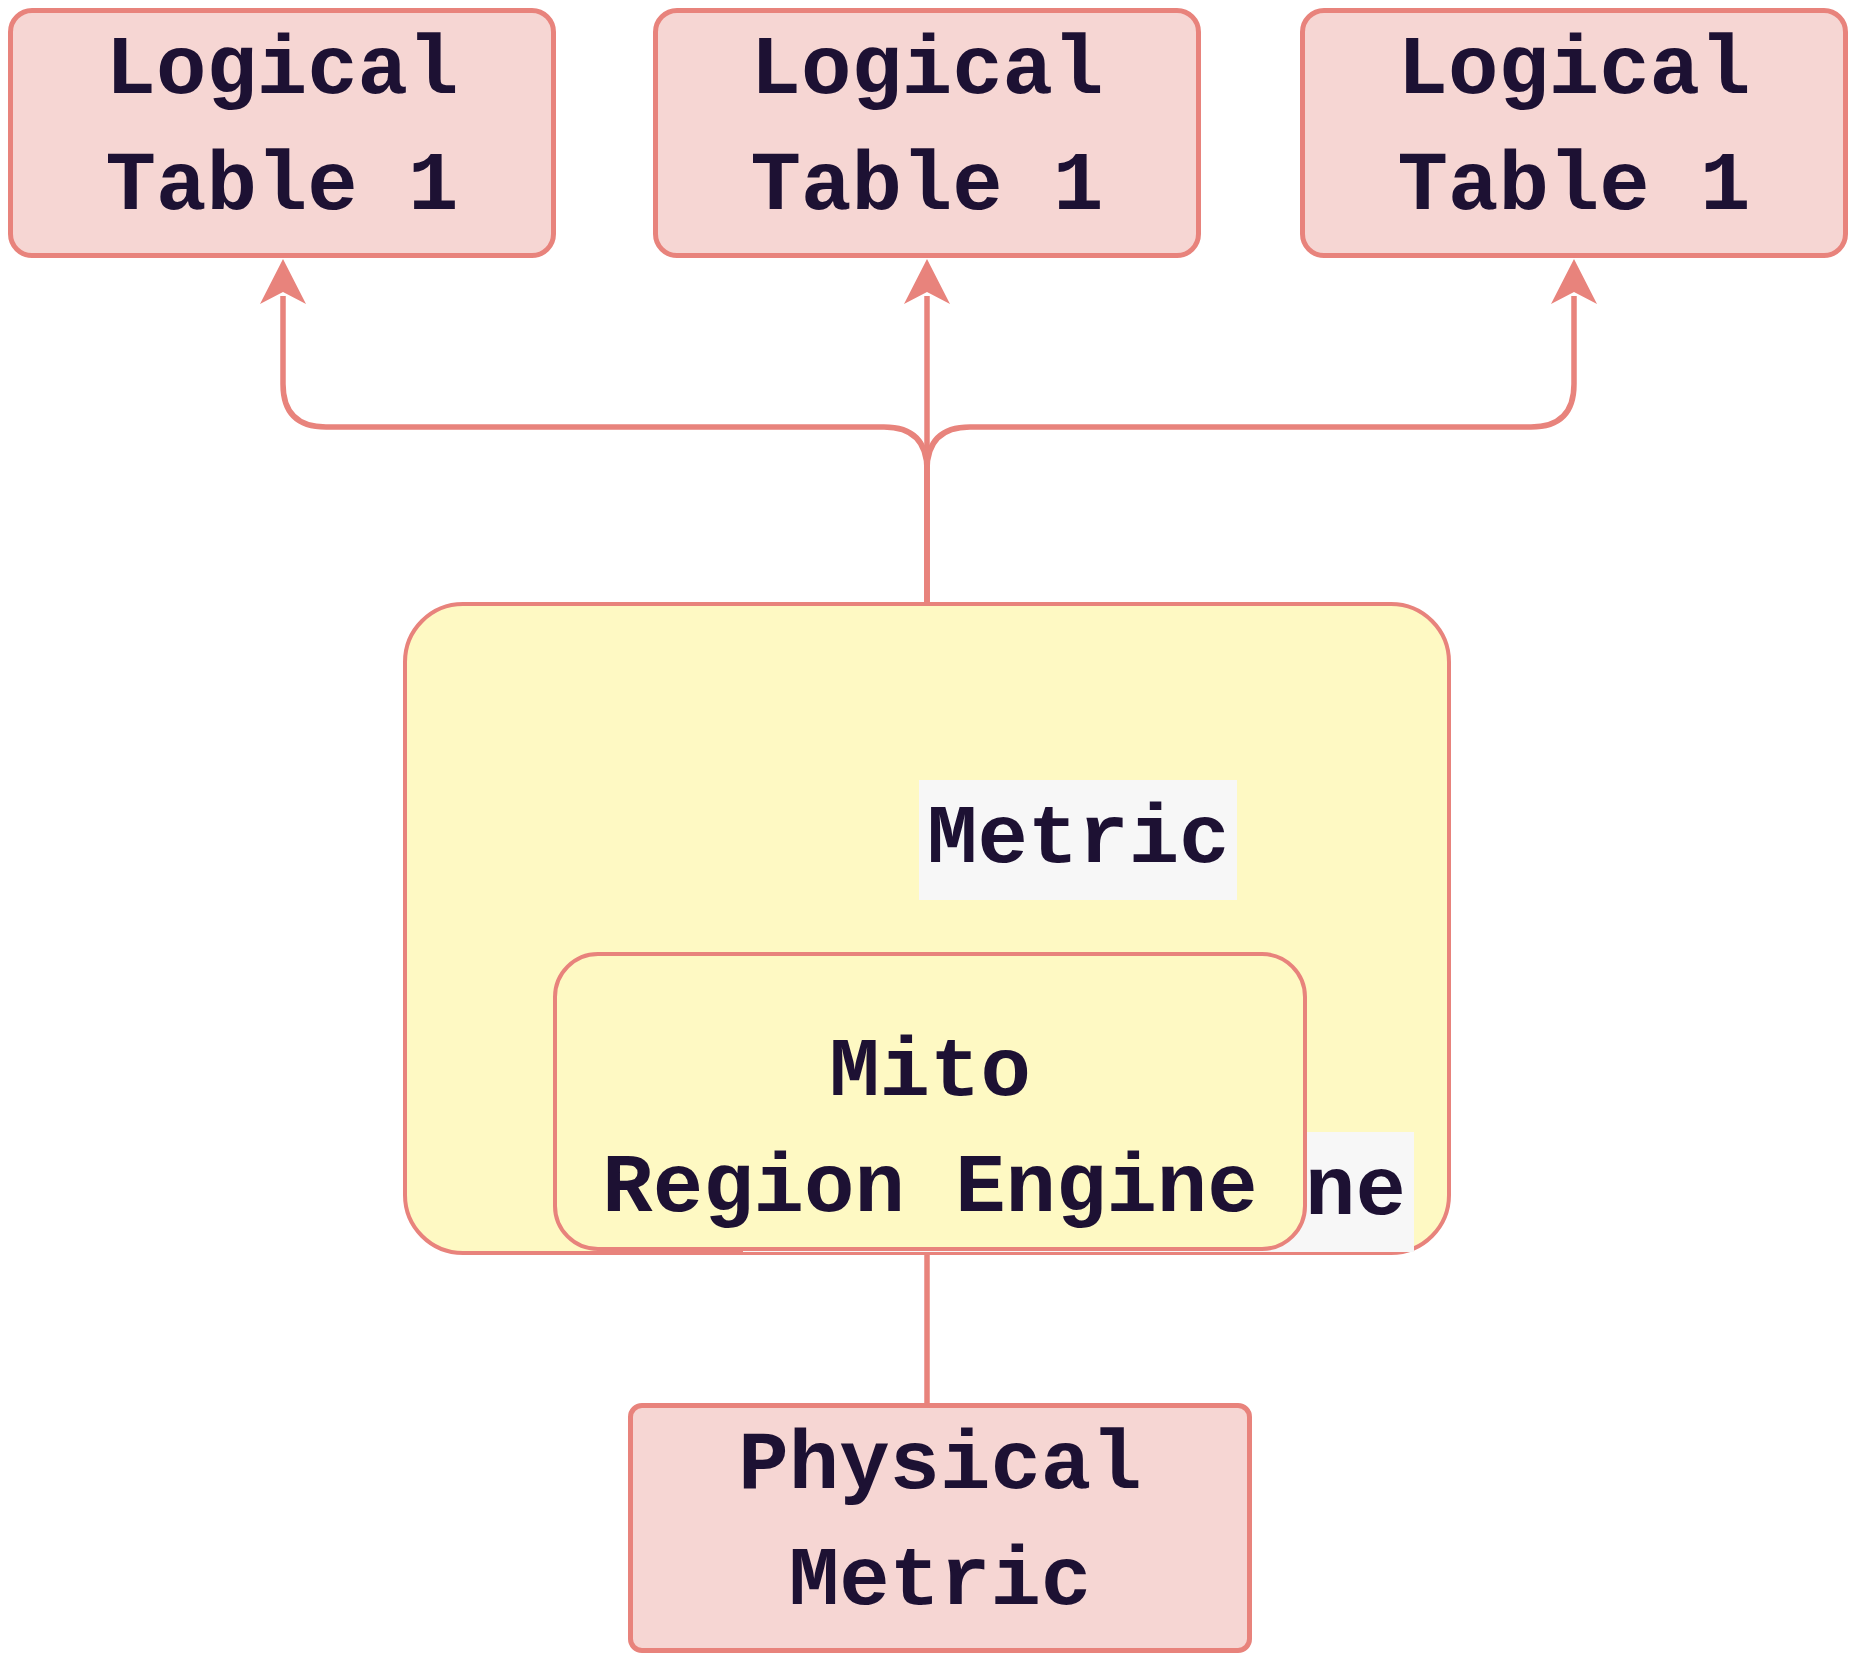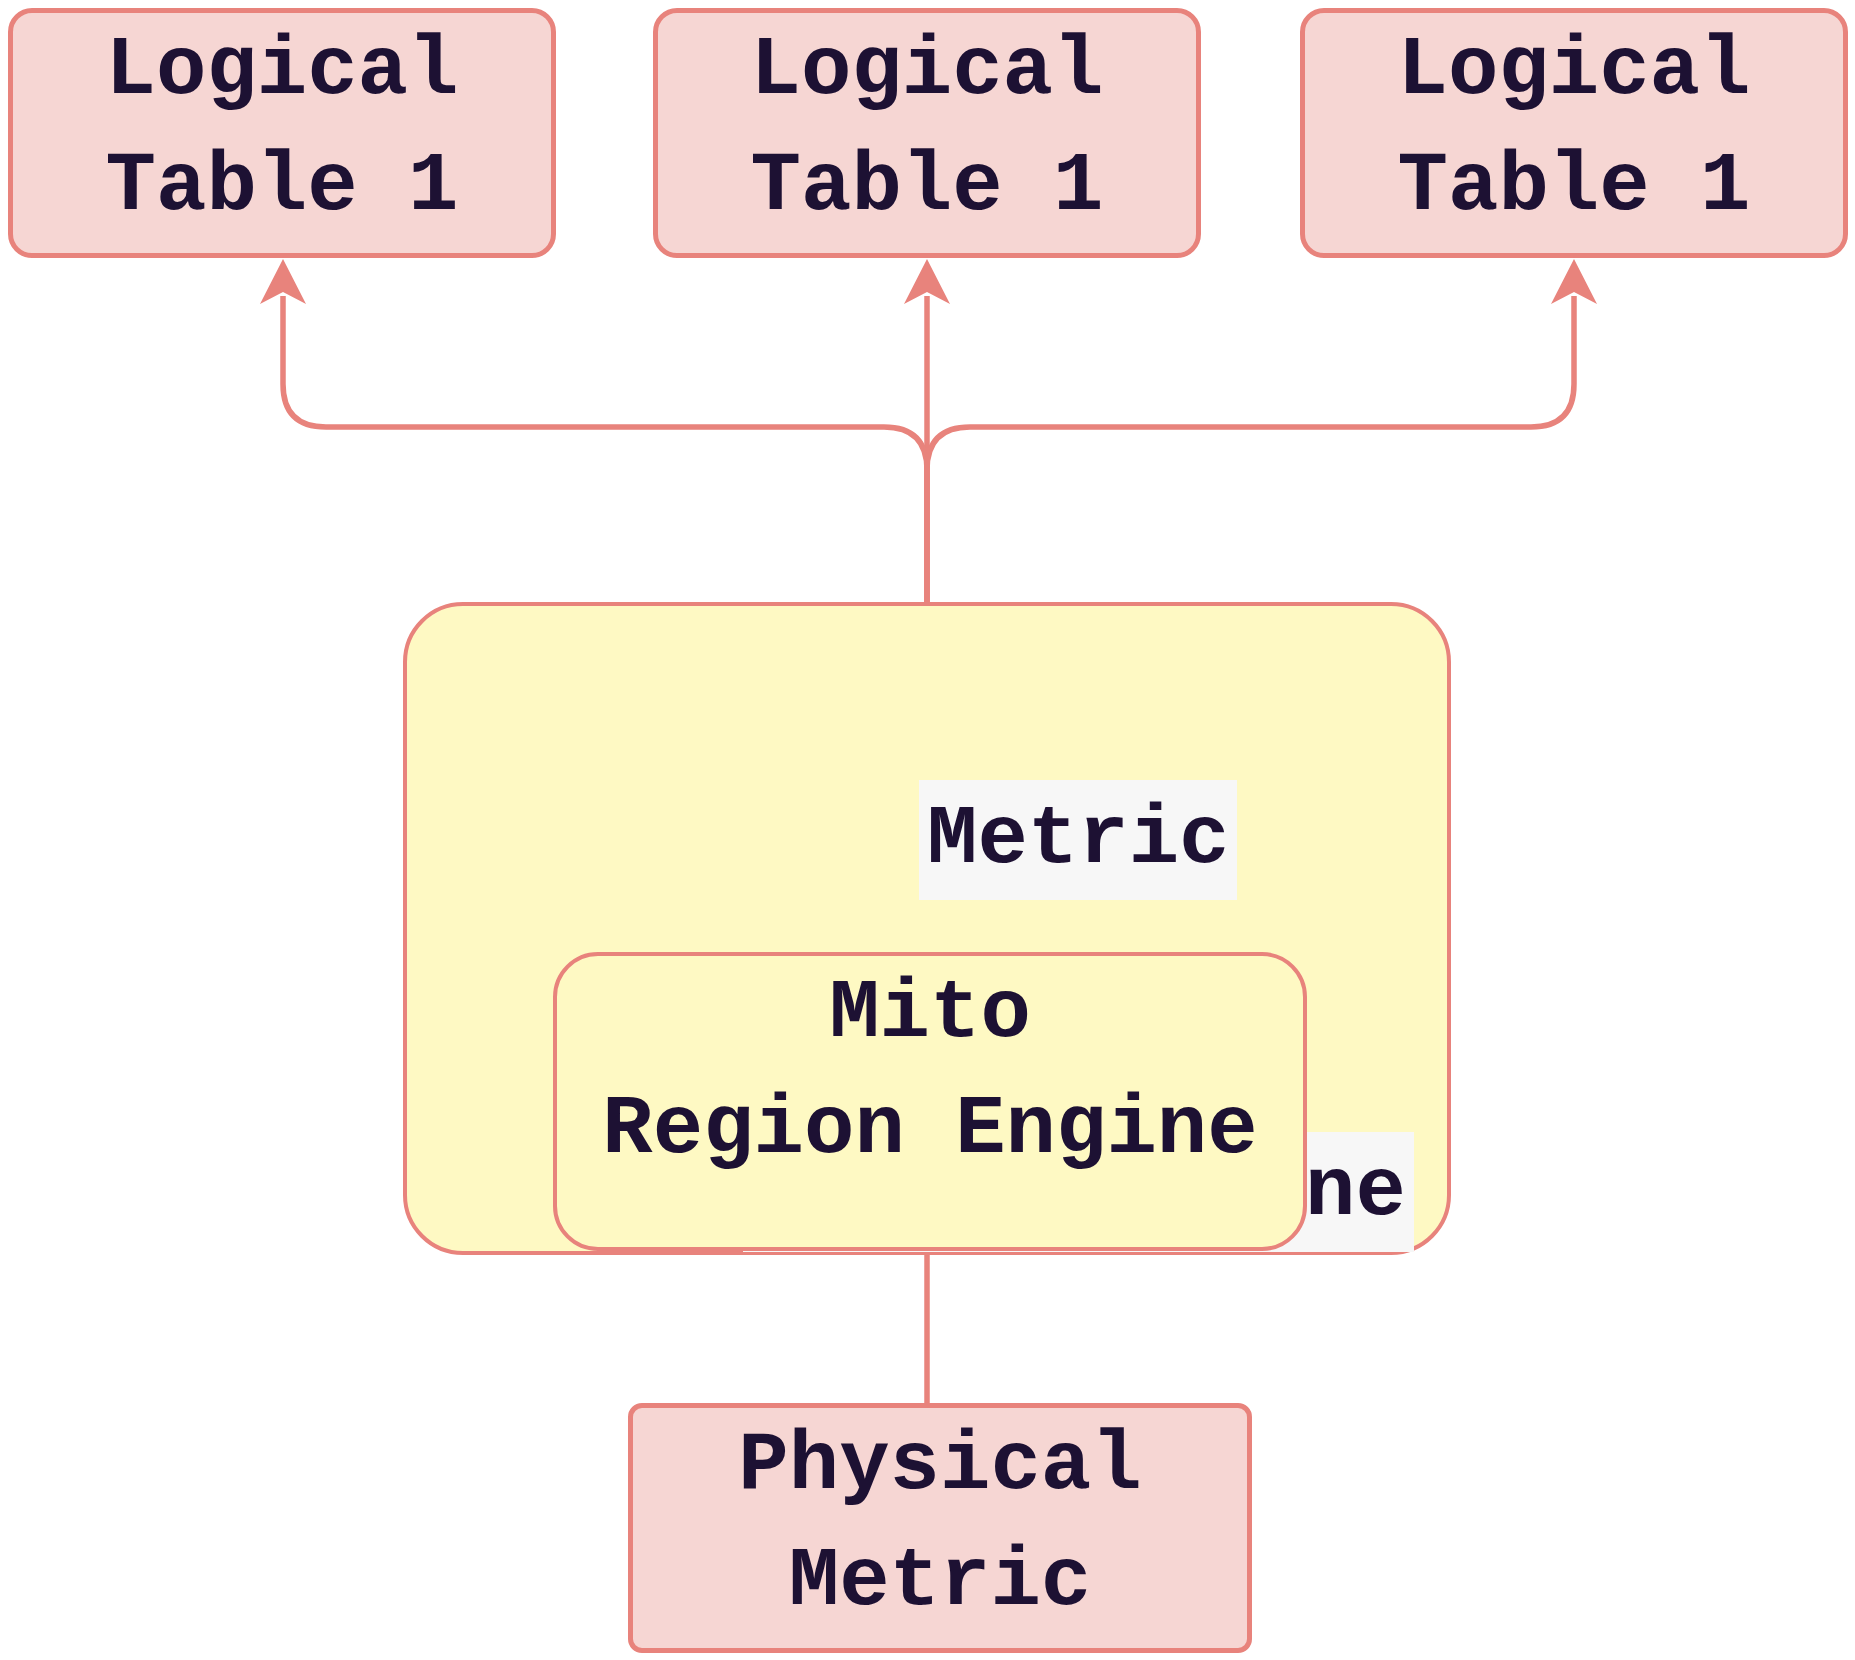--- a/index.html
+++ b/index.html
@@ -40,21 +40,21 @@
   }
   .metric{
     left:403px;top:602px;width:1048px;height:653px;
     border-radius:60px;
     padding-top:58px;
   }
   .metric .line span{background:var(--label-bg);padding:1px 8px;line-height:118px;display:inline-block;}
   .mito{
     left:553px;top:952px;width:754px;height:299px;
     border-radius:45px;
-    justify-content:flex-start;
+    justify-content:flex-end;
   }
   .logical-1{left:8px;top:8px;width:548px;height:250px;}
   .logical-2{left:653px;top:8px;width:548px;height:250px;}
   .logical-3{left:1300px;top:8px;width:548px;height:250px;}
   .physical{
     left:618px;top:1403px;width:624px;height:250px;
     border-radius:14px;
     margin-left:10px;
   }
 </style>

